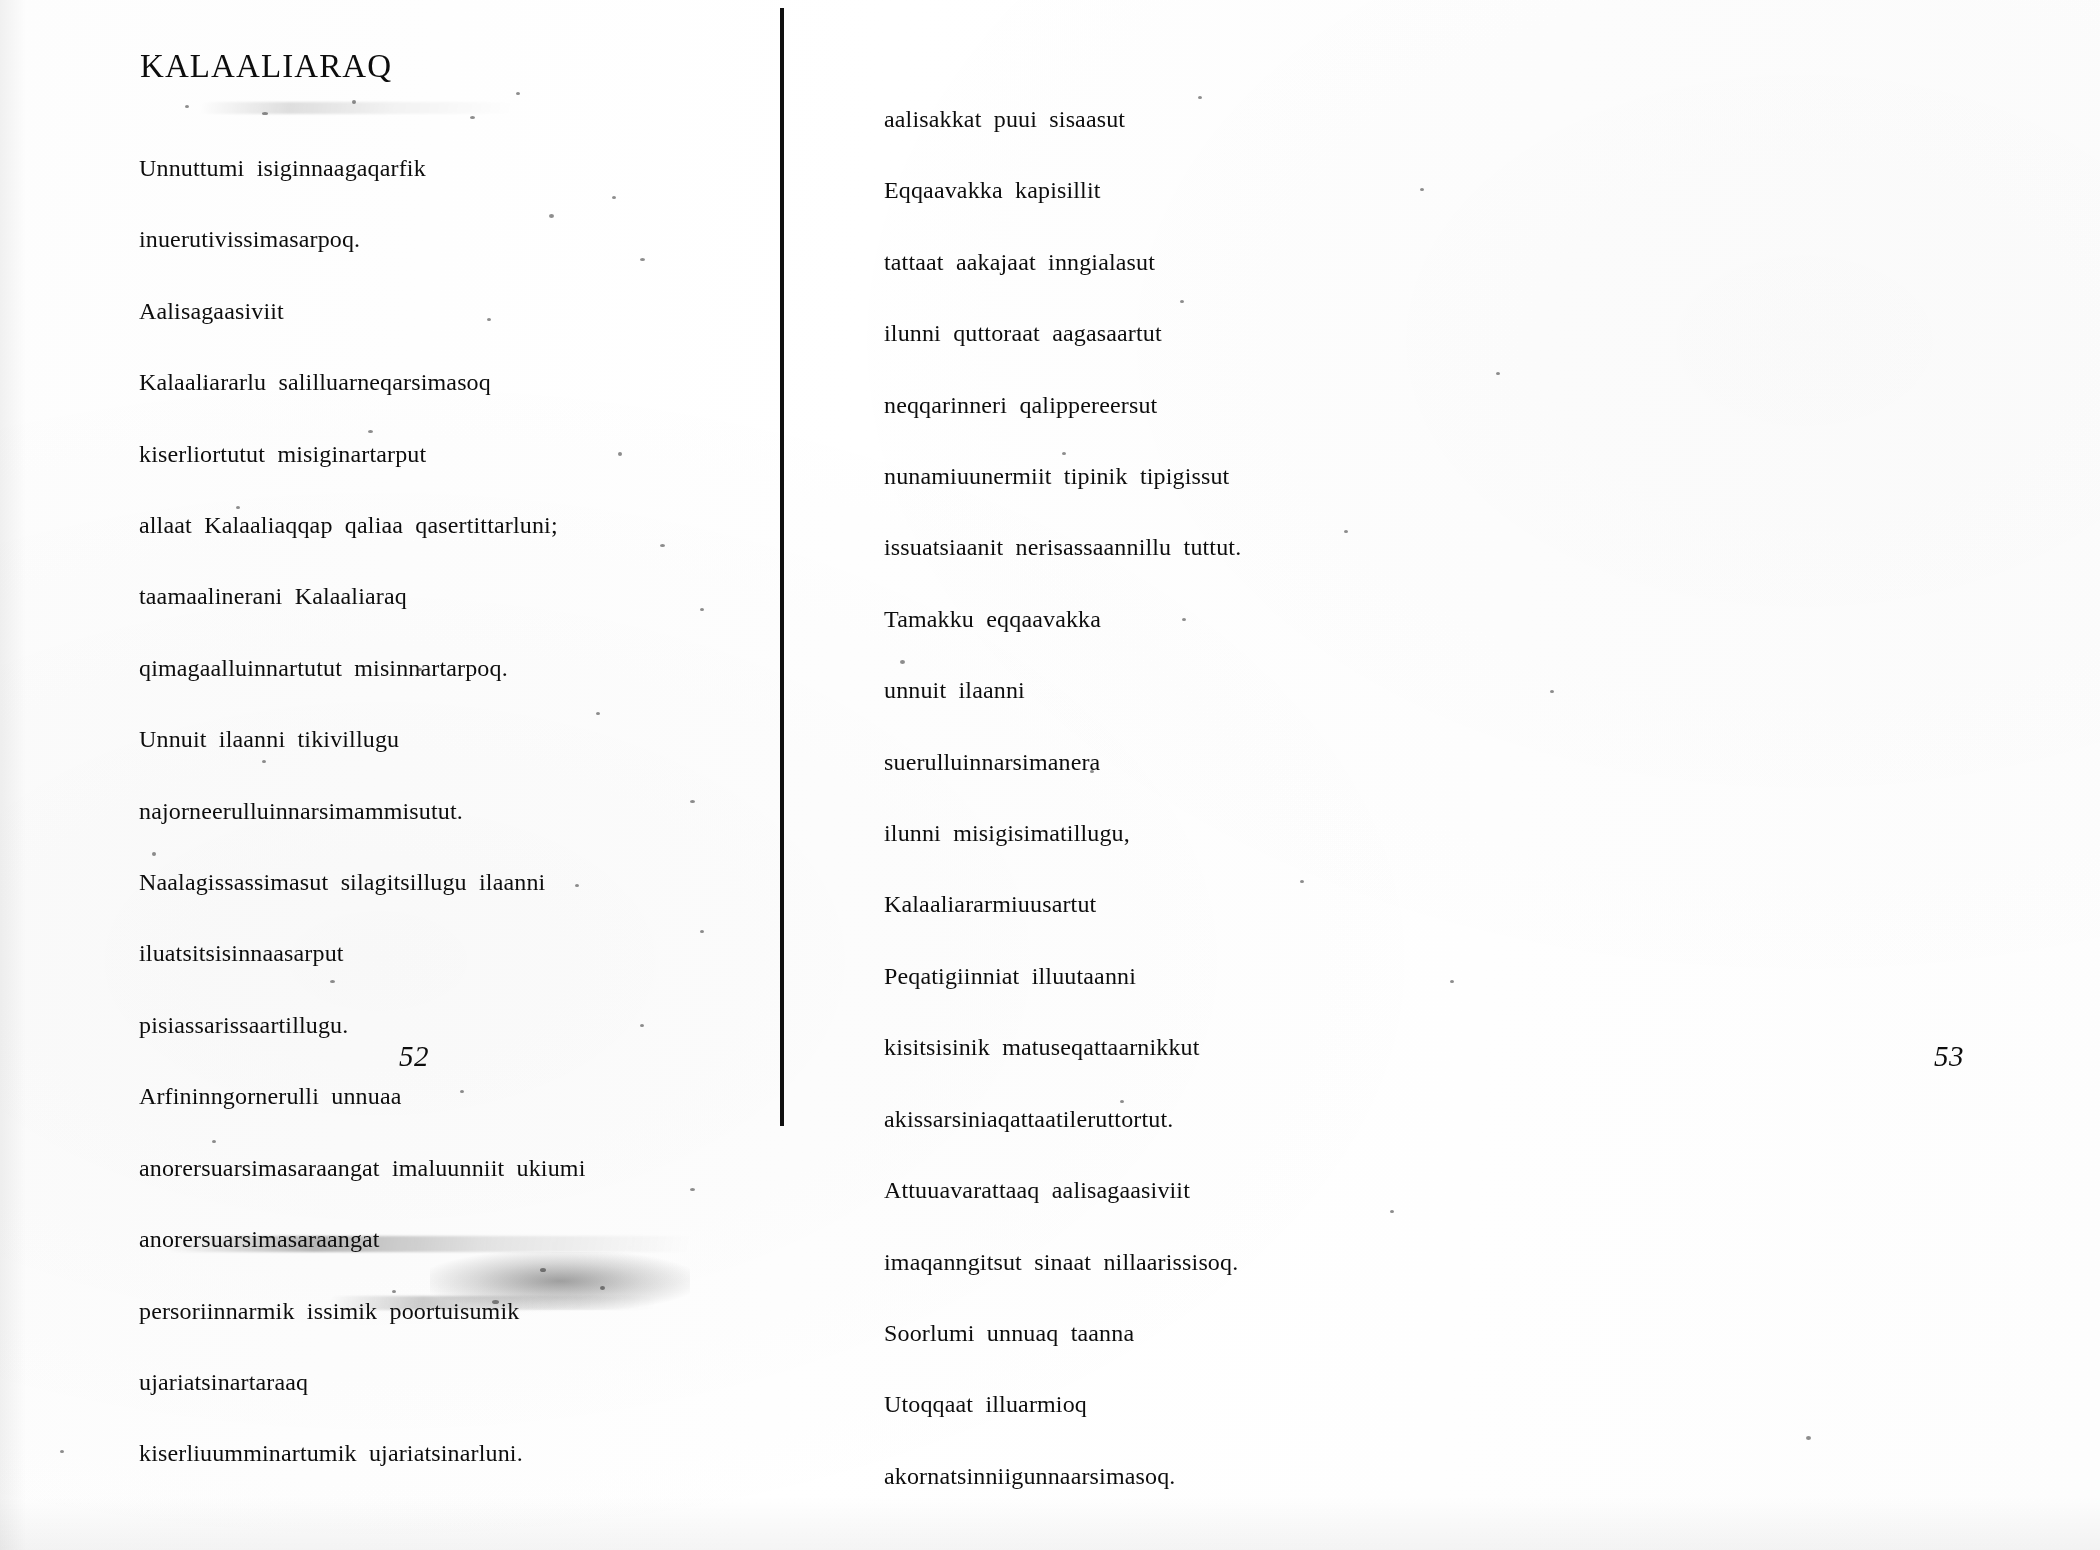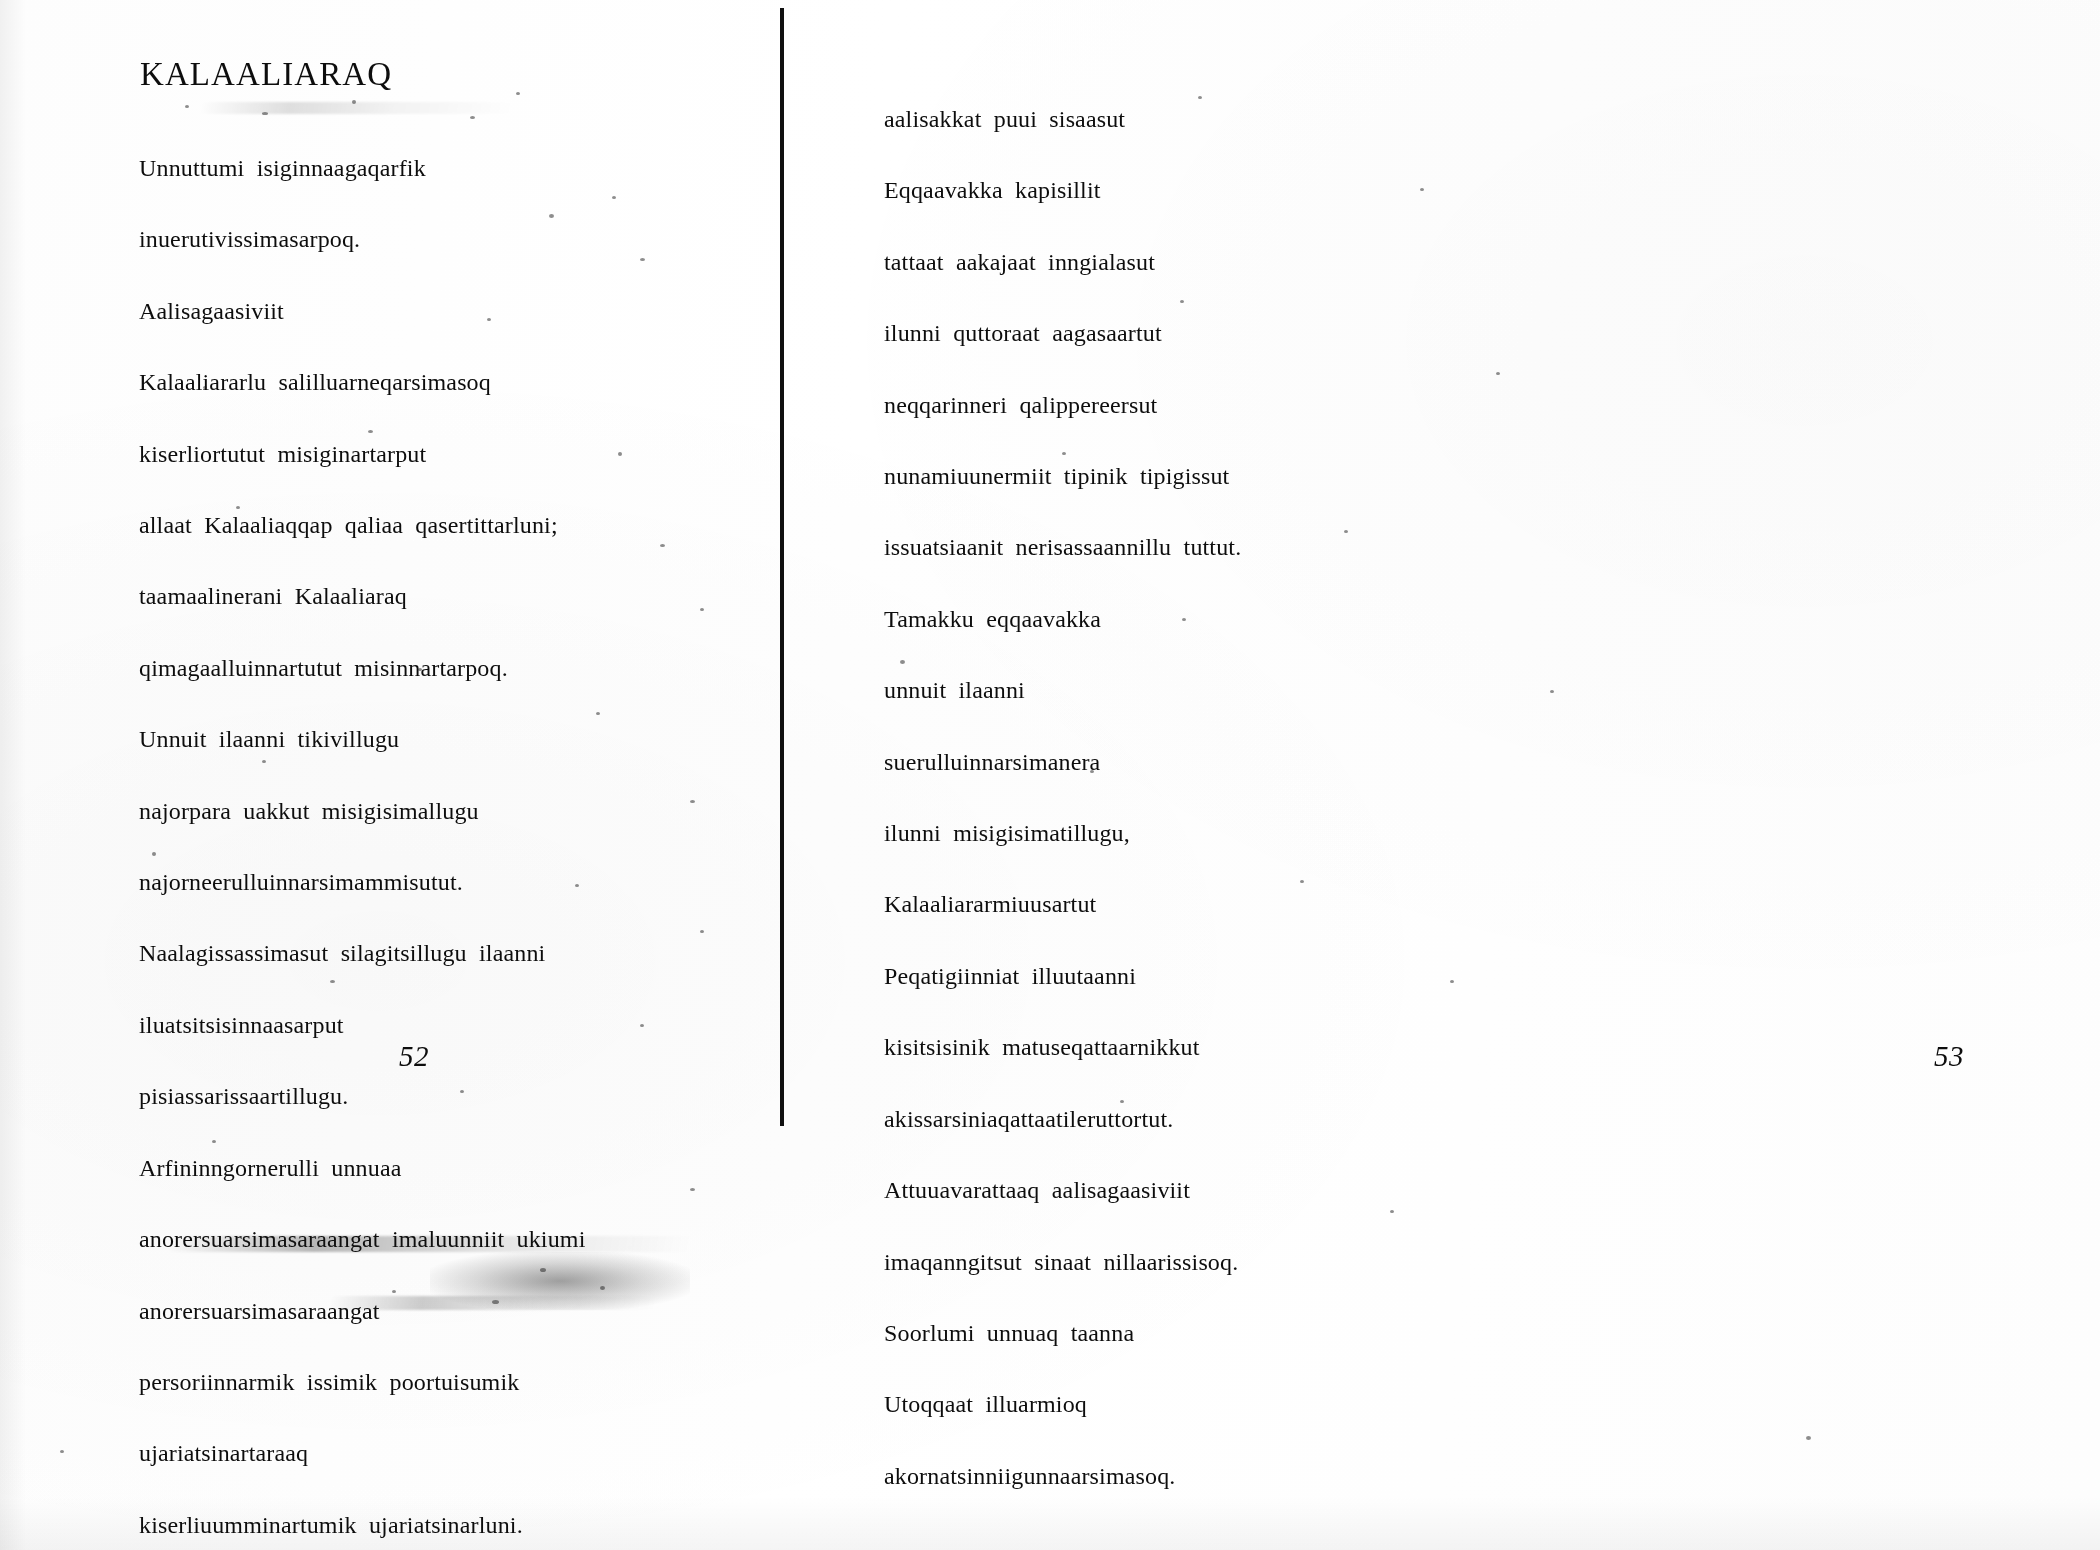--- a/index.html
+++ b/index.html
@@ -42,21 +42,21 @@
   .column {
     position: absolute;
     top: 0;
   }
   .left-column  { left: 0;    width: 780px; }
   .right-column { left: 784px; width: 1316px; }
 
   .poem-title {
     position: absolute;
     left: 140px;
-    top: 56px;
+    top: 48px;
     font-size: 33px;
     letter-spacing: 1.1px;
     font-weight: 400;
     white-space: nowrap;
     text-align: right;
   }
 
   .verse-block {
     position: absolute;
     white-space: pre;
@@ -119,21 +119,20 @@
     <div class="verse-block left-verse">
       <span class="verse-line">Unnuttumi  isiginnaagaqarfik</span>
       <span class="verse-line">inuerutivissimasarpoq.</span>
       <span class="verse-line">Aalisagaasiviit</span>
       <span class="verse-line">Kalaaliararlu  salilluarneqarsimasoq</span>
       <span class="verse-line">kiserliortutut  misiginartarput</span>
       <span class="verse-line">allaat  Kalaaliaqqap  qaliaa  qasertittarluni;</span>
       <span class="verse-line">taamaalinerani  Kalaaliaraq</span>
       <span class="verse-line">qimagaalluinnartutut  misinnartarpoq.</span>
       <span class="verse-line">Unnuit  ilaanni  tikivillugu</span>
-      <span class="verse-line">najorpara  uakkut  misigisimallugu</span>
       <span class="verse-line">najorneerulluinnarsimammisutut.</span>
       <span class="verse-line">Naalagissassimasut  silagitsillugu  ilaanni</span>
       <span class="verse-line">iluatsitsisinnaasarput</span>
       <span class="verse-line">pisiassarissaartillugu.</span>
       <span class="verse-line">Arfininngornerulli  unnuaa</span>
       <span class="verse-line">anorersuarsimasaraangat  imaluunniit  ukiumi</span>
       <span class="verse-line">anorersuarsimasaraangat</span>
       <span class="verse-line">persoriinnarmik  issimik  poortuisumik</span>
       <span class="verse-line">ujariatsinartaraaq</span>
       <span class="verse-line">kiserliuumminartumik  ujariatsinarluni.</span>

